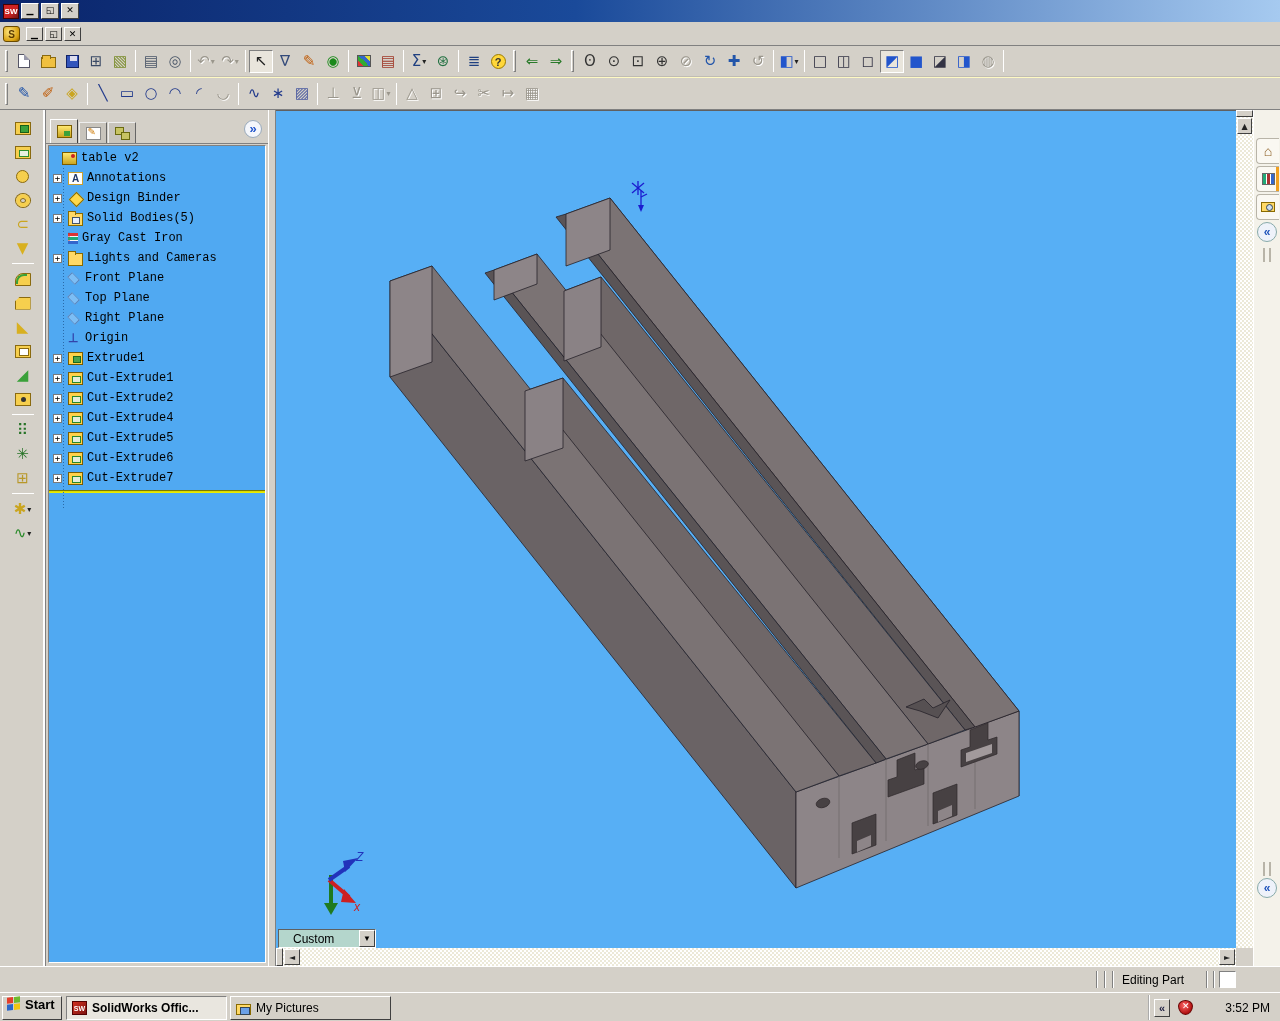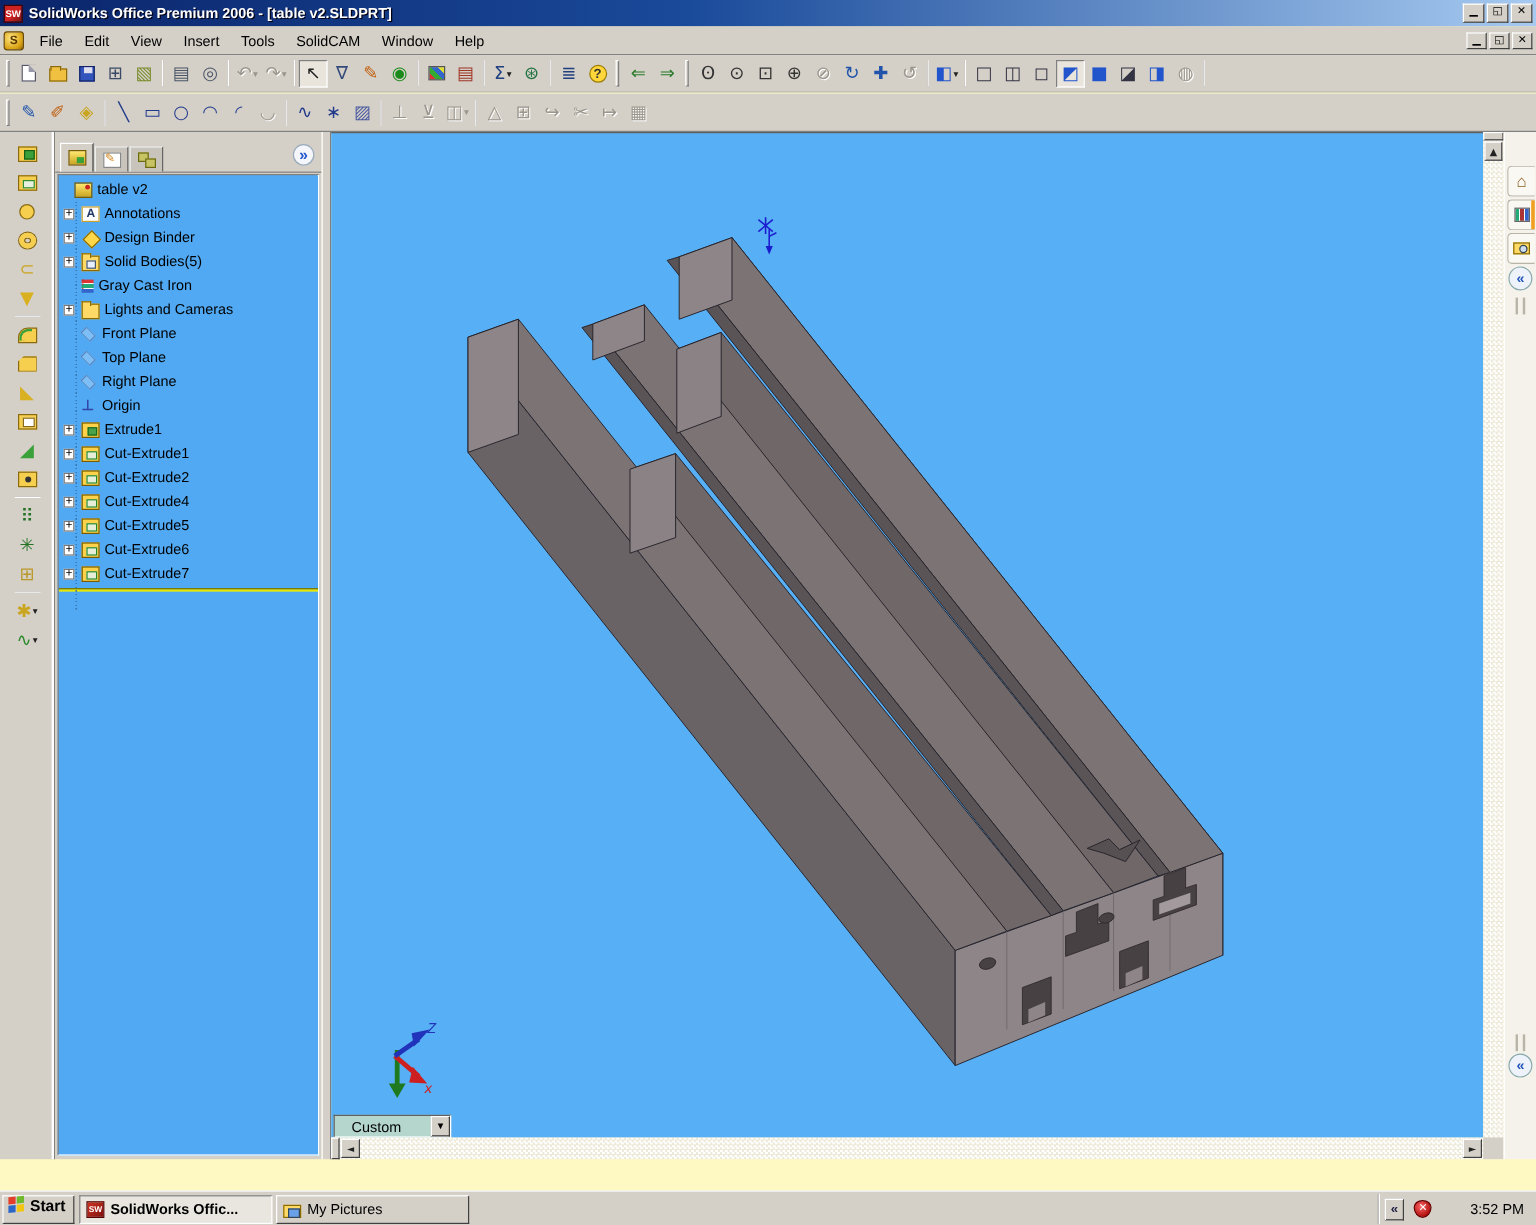--- a/index.html
+++ b/index.html
@@ -82,21 +82,21 @@
   #fmoverflow{position:absolute;right:6px;top:8px;color:#2255cc;font-weight:bold;font-size:13px;width:18px;height:18px;
     text-align:center;line-height:16px;border:1px solid #9ab;border-radius:50%;background:#f4f6fb;}
   #tree{position:absolute;left:2px;top:35px;width:218px;height:818px;background:#50a9f2;
     border:1px solid;border-color:#808080 #fff #fff #808080;overflow:hidden;padding-top:2px;}
   #treeline{position:absolute;left:14px;top:22px;width:1px;height:340px;
     background:repeating-linear-gradient(#2a6aa8 0 1px,transparent 1px 3px);}
   .trow{display:flex;align-items:center;height:20px;position:relative;font-size:12px;color:#000;}
   .trow .plus{width:9px;height:9px;background:#fff;border:1px solid #7a7a7a;font-size:9px;line-height:7px;
     text-align:center;color:#000;margin-left:4px;flex:none;font-family:"DejaVu Sans Mono",monospace;}
   .trow .spacer{width:11px;flex:none;}
-  .tlabel{margin-left:4px;white-space:nowrap;}
+  .tlabel{margin-left:4px;white-space:nowrap;font-family:Liberation Mono, monospace;}
   .ti{width:15px;height:13px;position:relative;margin-left:6px;flex:none;}
   .ti-root{background:linear-gradient(#ffe870,#caa520);border:1px solid #7a5c00;margin-left:2px;}
   .ti-root::after{content:"";position:absolute;right:1px;top:1px;width:4px;height:4px;border-radius:50%;background:#c22;}
   .ti-annotations{background:#fff;border:1px solid #caa030;}
   .ti-annotations::after{content:"A";position:absolute;left:3px;top:0px;font-size:10px;font-weight:bold;color:#223a6a;line-height:12px;}
   .ti-design-binder{background:transparent;}
   .ti-design-binder::after{content:"";position:absolute;left:3px;top:2px;width:9px;height:9px;background:#ffd84a;
     border:1px solid #8a6a00;transform:rotate(45deg);}
   .ti-folder{background:#ffd966;border:1px solid #8a6a00;margin-top:2px;}
   .ti-folder::before{content:"";position:absolute;left:-1px;top:-3px;width:6px;height:3px;background:#ffd966;border:1px solid #8a6a00;border-bottom:none;}
@@ -170,38 +170,27 @@
   #time{flex:1;text-align:right;padding-right:10px;font-size:12px;}
   svg text{font-family:"Liberation Sans",sans-serif;}
 </style>
 </head>
 <body>
 
 <div id="screen">
 
   <div id="titlebar">
     <div class="ticon">SW</div>
-    <div class="ttext">SolidWorks Office Premium 2006 - [table v2.SLDPRT]</div>
     <div class="winbtn raised">▁</div>
     <div class="winbtn raised">◱</div>
     <div class="winbtn raised">✕</div>
   </div>
 
   <div id="menubar">
     <div class="dicon">S</div>
-    <ul id="menu">
-        <li>File</li>
-        <li>Edit</li>
-        <li>View</li>
-        <li>Insert</li>
-        <li>Tools</li>
-        <li>SolidCAM</li>
-        <li>Window</li>
-        <li>Help</li>
-      </ul>
     <div class="winbtn sm raised">▁</div>
     <div class="winbtn sm raised">◱</div>
     <div class="winbtn sm raised">✕</div>
   </div>
 
   <div id="tb1" class="tbrow">
       <div class="grip"></div>
       <div class="tbtn">
         <div class="gi gnew"></div>
       </div>
@@ -662,20 +651,29 @@
       </div>
     <div class="tptab" style="top:84px;">
         <span class="tp-exp"></span>
       </div>
     <div class="tpchev" style="top:112px;">«</div>
     <div class="tphandle" style="top:138px;"></div>
     <div class="tphandle" style="top:752px;"></div>
     <div class="tpchev" style="top:768px;">«</div>
   </div>
 
+  <div id="statusbar">
+    <div class="sdiv" style="left:1096px;"></div>
+    <div class="sdiv" style="left:1104px;"></div>
+    <div class="sdiv" style="left:1112px;"></div>
+    <div id="smode">Editing Part</div>
+    <div class="sdiv" style="left:1206px;"></div>
+    <div class="sdiv" style="left:1213px;"></div>
+    <div id="sbox"></div>
+  </div>
 
   <div id="taskbar">
     <div id="startbtn" class="raised">
       <span class="flag">
         <i style="background:#e33e2b"></i>
           <i style="background:#6fba2c"></i>
           <i style="background:#2b67c8"></i>
           <i style="background:#f2c511"></i>
       </span>
       <span class="slabel">Start</span>

